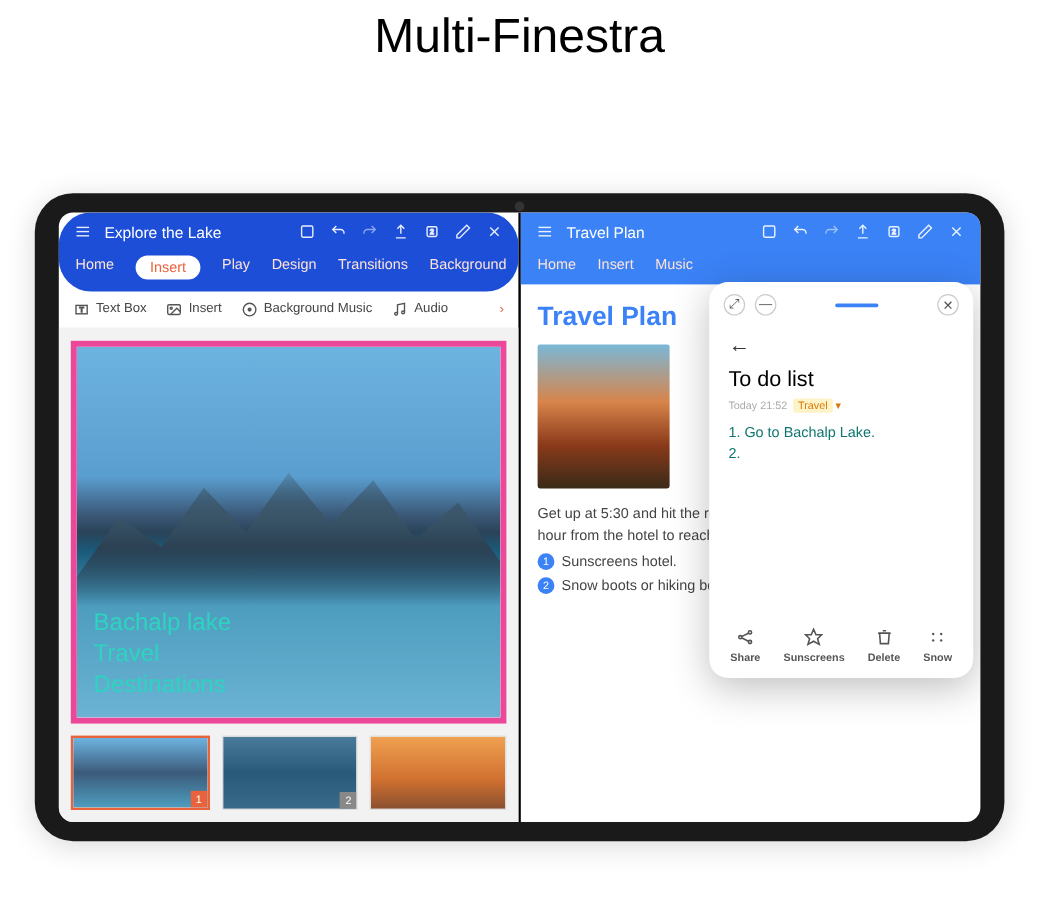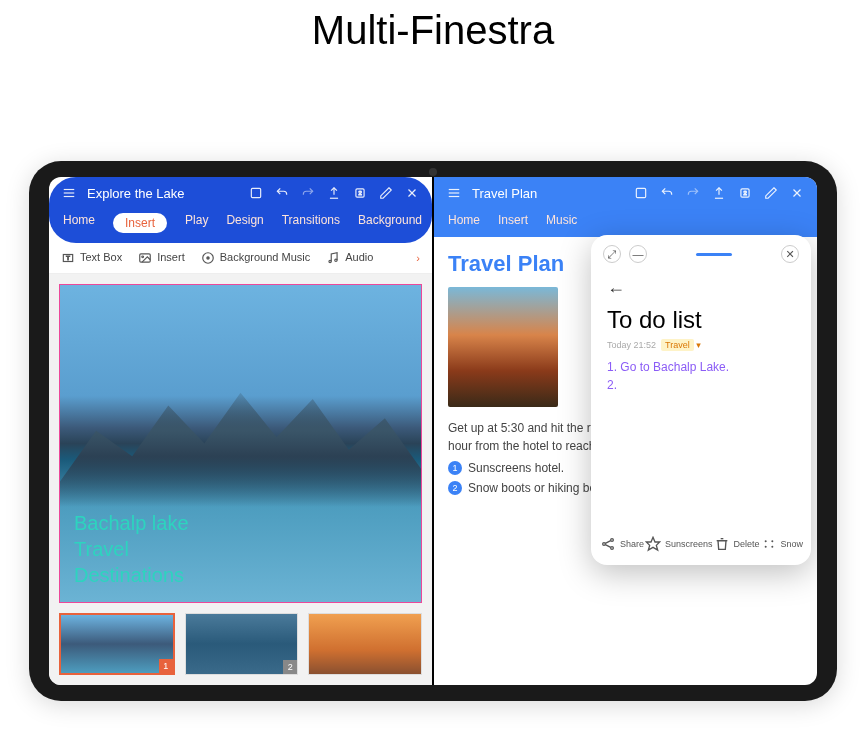--- a/index.html
+++ b/index.html
@@ -16,21 +16,21 @@
 .ppt-titlebar { display: flex; align-items: center; padding: 8px 12px; gap: 10px; font-size: 13px; }
 .ppt-titlebar .label { flex: 1; }
 .ppt-tabs { display: flex; gap: 18px; padding: 4px 14px 10px; font-size: 12px; align-items: flex-start; }
 .ppt-tabs .tab { color: #fde3da; cursor: pointer; }
 .ppt-tabs .tab.active { background: #fff; color: #e8623c; padding: 3px 12px; border-radius: 12px; }
 .ppt-toolbar { display: flex; gap: 16px; padding: 8px 12px; font-size: 11px; color: #444; border-bottom: 1px solid #eee; align-items: center; overflow: hidden; }
 .tool-item { display: flex; gap: 5px; white-space: nowrap; }
 .tool-icon { width: 14px; height: 14px; display: inline-flex; align-items: center; justify-content: center; }
 
 .slide-area { flex: 1; background: #f2f2f2; display: flex; flex-direction: column; padding: 10px; }
-.slide-main { flex: 1; background: #fff; border: 1px solid #ec4899; position: relative; overflow: hidden; text-decoration: underline; }
+.slide-main { flex: 1; background: #fff; border: 5px solid #ec4899; position: relative; overflow: hidden; text-decoration: underline; }
 .slide-img { width: 100%; height: 100%; background: linear-gradient(to bottom, #6db3e0 0%, #5a9ecf 35%, #3c5a7a 45%, #2a4358 50%, #1a5a7a 55%, #4d9dbf 70%, #6bb3d4 100%); position: relative; }
 .mountains { position:absolute; top:30%; left:0; right:0; height:40%; background: linear-gradient(to bottom, transparent, #3a5568 40%, #2c4154 60%, transparent); clip-path: polygon(0 80%, 10% 40%, 20% 60%, 30% 20%, 40% 50%, 50% 10%, 60% 45%, 70% 15%, 80% 55%, 90% 30%, 100% 70%, 100% 100%, 0 100%); }
 .slide-text { position: absolute; left: 14px; bottom: 14px; color: #2dd4bf; font-size: 20px; font-weight: 500; line-height: 1.3; }
 .thumbs { display: flex; gap: 10px; margin-top: 10px; height: 62px; }
 .thumb { flex: 1; background: #fff; border: 1px solid #ddd; position: relative; overflow: hidden; }
 .thumb.active { border: 2px solid #e8623c; }
 .thumb-img { width: 100%; height: 100%; }
 .t1 { background: linear-gradient(to bottom,#6db3e0,#3c5a7a 50%,#4d9dbf); }
 .t2 { background: linear-gradient(to bottom,#4a7a9a,#2a5a7a 50%,#3a6a8a); }
 .t3 { background: linear-gradient(to bottom,#f0a050,#d07030 60%,#8a5030); }
@@ -48,26 +48,26 @@
 .bnum { width: 14px; height: 14px; border-radius: 50%; background: #3b82f6; color: #fff; font-size: 9px; display: flex; align-items: center; justify-content: center; flex-shrink:0; }
 
 
 .popup { position: absolute; top: 58px; right: 6px; width: 220px; height: 330px; background: #fff; border-radius: 16px; box-shadow: 0 8px 32px rgba(0,0,0,.25); display: flex; flex-direction: column; z-index: 10; }
 .popup-top { display: flex; align-items: center; justify-content: space-between; padding: 10px 12px; }
 .popup-ctrl { display:flex; gap:8px; align-items:center; }
 .circ { width: 18px; height: 18px; border-radius: 50%; border: 1px solid #ccc; display:flex; align-items:center; justify-content:center; font-size:11px; color:#555; }
 .popup-bar { height: 3px; width: 36px; background: #3b82f6; border-radius: 2px; }
 .popup-body { flex: 1; padding: 4px 16px; }
 .back-arrow { font-size: 18px; color: #333; display:block; margin-bottom:8px; }
-.popup-title { font-size: 24px; font-weight: 500; margin-bottom: 6px; }
+.popup-title { font-size: 18px; font-weight: 500; margin-bottom: 6px; }
 .popup-meta { font-size: 9px; color: #aaa; margin-bottom: 10px; }
 .tag { background:#fef3c7; color:#d97706; padding:1px 4px; border-radius:2px; font-size:9px; }
-.popup-item { font-size: 12px; color: #8b5cf6; margin-bottom: 4px; }
+.popup-item { font-size: 12px; color: #0f766e; margin-bottom: 4px; }
 .popup-actions { display: flex; justify-content: space-around; padding: 12px 8px; border-top: 0; }
-.pa { display: flex; flex-direction: row; align-items: center; gap: 3px; font-size: 9px; color: #555; }
+.pa { display: flex; flex-direction: column; align-items: center; gap: 3px; font-size: 9px; color: #555; font-weight: bold; }
 .pa-icon { width: 18px; height: 18px; display:flex; align-items:center; justify-content:center; }
 
 .hbtn { width:16px; height:16px; display:inline-flex; align-items:center; justify-content:center; opacity:.9; }
 svg { display:block; }
 </style>
 </head>
 <body>
 
 <div class="title">Multi-Finestra</div>
 

